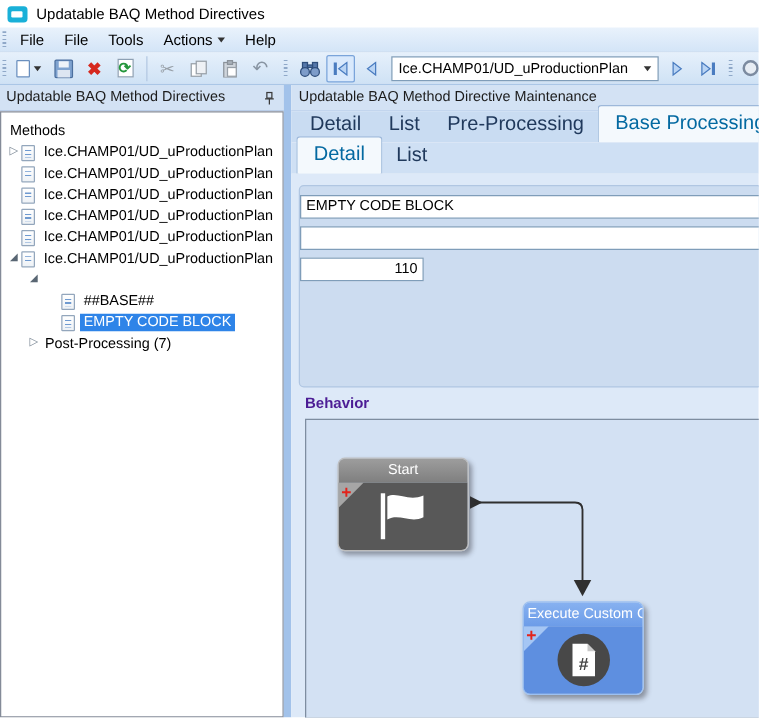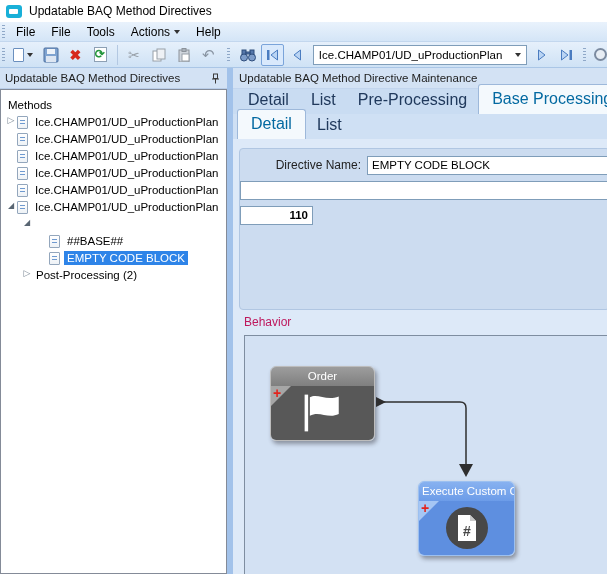--- a/index.html
+++ b/index.html
@@ -58,22 +58,22 @@
   .tabs1 { position:absolute; left:233px; top:89px; width:374px; height:25px; background:#c9dcf2; display:flex; align-items:flex-end; padding-left:4px; }
   .tabs2 { position:absolute; left:233px; top:114px; width:374px; height:25px; background:#cfe0f4; display:flex; align-items:flex-end; padding-left:4px; }
   .tab { padding:4px 11px 5px; font-size:16px; color:#20395c; white-space:nowrap; cursor:default; }
   .tab.active { background:#f4f9fd; border:1px solid #9db8da; border-bottom:none; border-radius:3px 3px 0 0; padding:5px 13px 6px; color:#0369a1; }
   .content { position:absolute; left:233px; top:139px; width:374px; height:435px; background:#dde9f8; }
   .groupbox { position:absolute; left:6px; top:9px; right:-3px; height:162px; background:#ccdcf0; border:1px solid #b0c6e2; border-radius:4px; padding-top:6px; }
   .frow { display:flex; align-items:center; height:20px; margin-bottom:5px; }
   .flabel { width:127px; text-align:right; padding-right:6px; font-size:12px; color:#222; flex:0 0 127px; }
   .finput { height:19px; border:1px solid #7f9db9; background:#fff; font-family:"Liberation Sans",sans-serif; font-size:11.5px; padding:0 4px; color:#000; }
   .grow { flex:1; margin-right:0; }
-  .order-inp { width:73px; text-align:right;font-weight:bold; }
-  .behavior-label { position:absolute; left:11px; top:176px; font-weight:normal; font-size:12px; color:#be185d; }
+  .order-inp { width:99px; text-align:right; }
+  .behavior-label { position:absolute; left:11px; top:176px; font-weight:bold; font-size:12px; color:#4c1d95; }
   .canvas { position:absolute; left:11px; top:196px; right:-3px; bottom:-1px; background:#d3e1f3; border:1px solid #7e8da0; overflow:hidden; }
   .flow-svg { position:absolute; left:0; top:0; width:100%; height:100%; }
 
   
   .node { position:absolute; border-radius:6px; box-shadow:2px 3px 4px rgba(50,50,60,.45); }
   .node-header { height:19px; border-radius:5px 5px 0 0; color:#fff; font-size:11.5px; line-height:19px; overflow:hidden; white-space:nowrap; }
   .node-body { position:relative; border-radius:0 0 5px 5px; overflow:hidden; display:flex; align-items:center; justify-content:center; }
   .corner { position:absolute; top:0; left:0; width:0; height:0; border-right:20px solid transparent; }
   .plus { position:absolute; top:-1px; left:2px; color:#e3231b; font-weight:bold; font-size:14px; }
   .start-node { left:25px; top:30px; width:105px; height:75px; border:1px solid #bdbdbd; }
@@ -241,21 +241,21 @@
     <span class="doc-ico"></span>
     <span class="tlabel">##BASE##</span>
   </div>
   <div class="trow ind3 sel">
     <span class="exp"></span>
     <span class="doc-ico"></span>
     <span class="tlabel">EMPTY CODE BLOCK</span>
   </div>
   <div class="trow ind2">
     <span class="exp">▷</span>
-    <span class="tlabel">Post-Processing (2)</span>
+    <span class="tlabel">Post-Processing (7)</span>
   </div>
 </div>
 
 <div class="splitter"></div>
 
 <div class="right-header">
   <span>Updatable BAQ Method Directive Maintenance</span>
 </div>
 
 <div class="tabs1">
@@ -267,42 +267,41 @@
 </div>
 
 <div class="tabs2">
   <span class="tab active">Detail</span>
   <span class="tab">List</span>
 </div>
 
 <div class="content">
   <div class="groupbox">
     <div class="frow">
-      <span class="flabel">Directive Name:</span>
       <input class="finput grow" value="EMPTY CODE BLOCK" style="">
     </div>
     <div class="frow">
       <input class="finput grow" value="" style="">
     </div>
     <div class="frow">
       <input class="finput order-inp" value="110" style="">
     </div>
   </div>
 
   <div class="behavior-label">Behavior</div>
 
   <div class="canvas">
     <svg class="flow-svg">
       <polygon points="131,61 141,66 131,71" fill="#2f2f2f"></polygon>
       <path d="M133 66 H215 Q221 66 221 72 V128" fill="none" stroke="#2f2f2f" stroke-width="1.5"></path>
       <polygon points="214,128 228,128 221,141" fill="#2f2f2f"></polygon>
     </svg>
 
     <div class="node start-node">
-      <div class="node-header">Order</div>
+      <div class="node-header">Start</div>
       <div class="node-body">
         <span class="corner"></span>
         <span class="plus">+</span>
         <svg width="54" height="42" viewBox="0 0 60 48">
           <rect x="9" y="3" width="4" height="42" fill="#fff"></rect>
           <path d="M15 6 C 24 1, 34 11, 48 5 L 48 25 C 36 31, 26 21, 15 27 Z" fill="#fff"></path>
         </svg>
       </div>
     </div>
 

